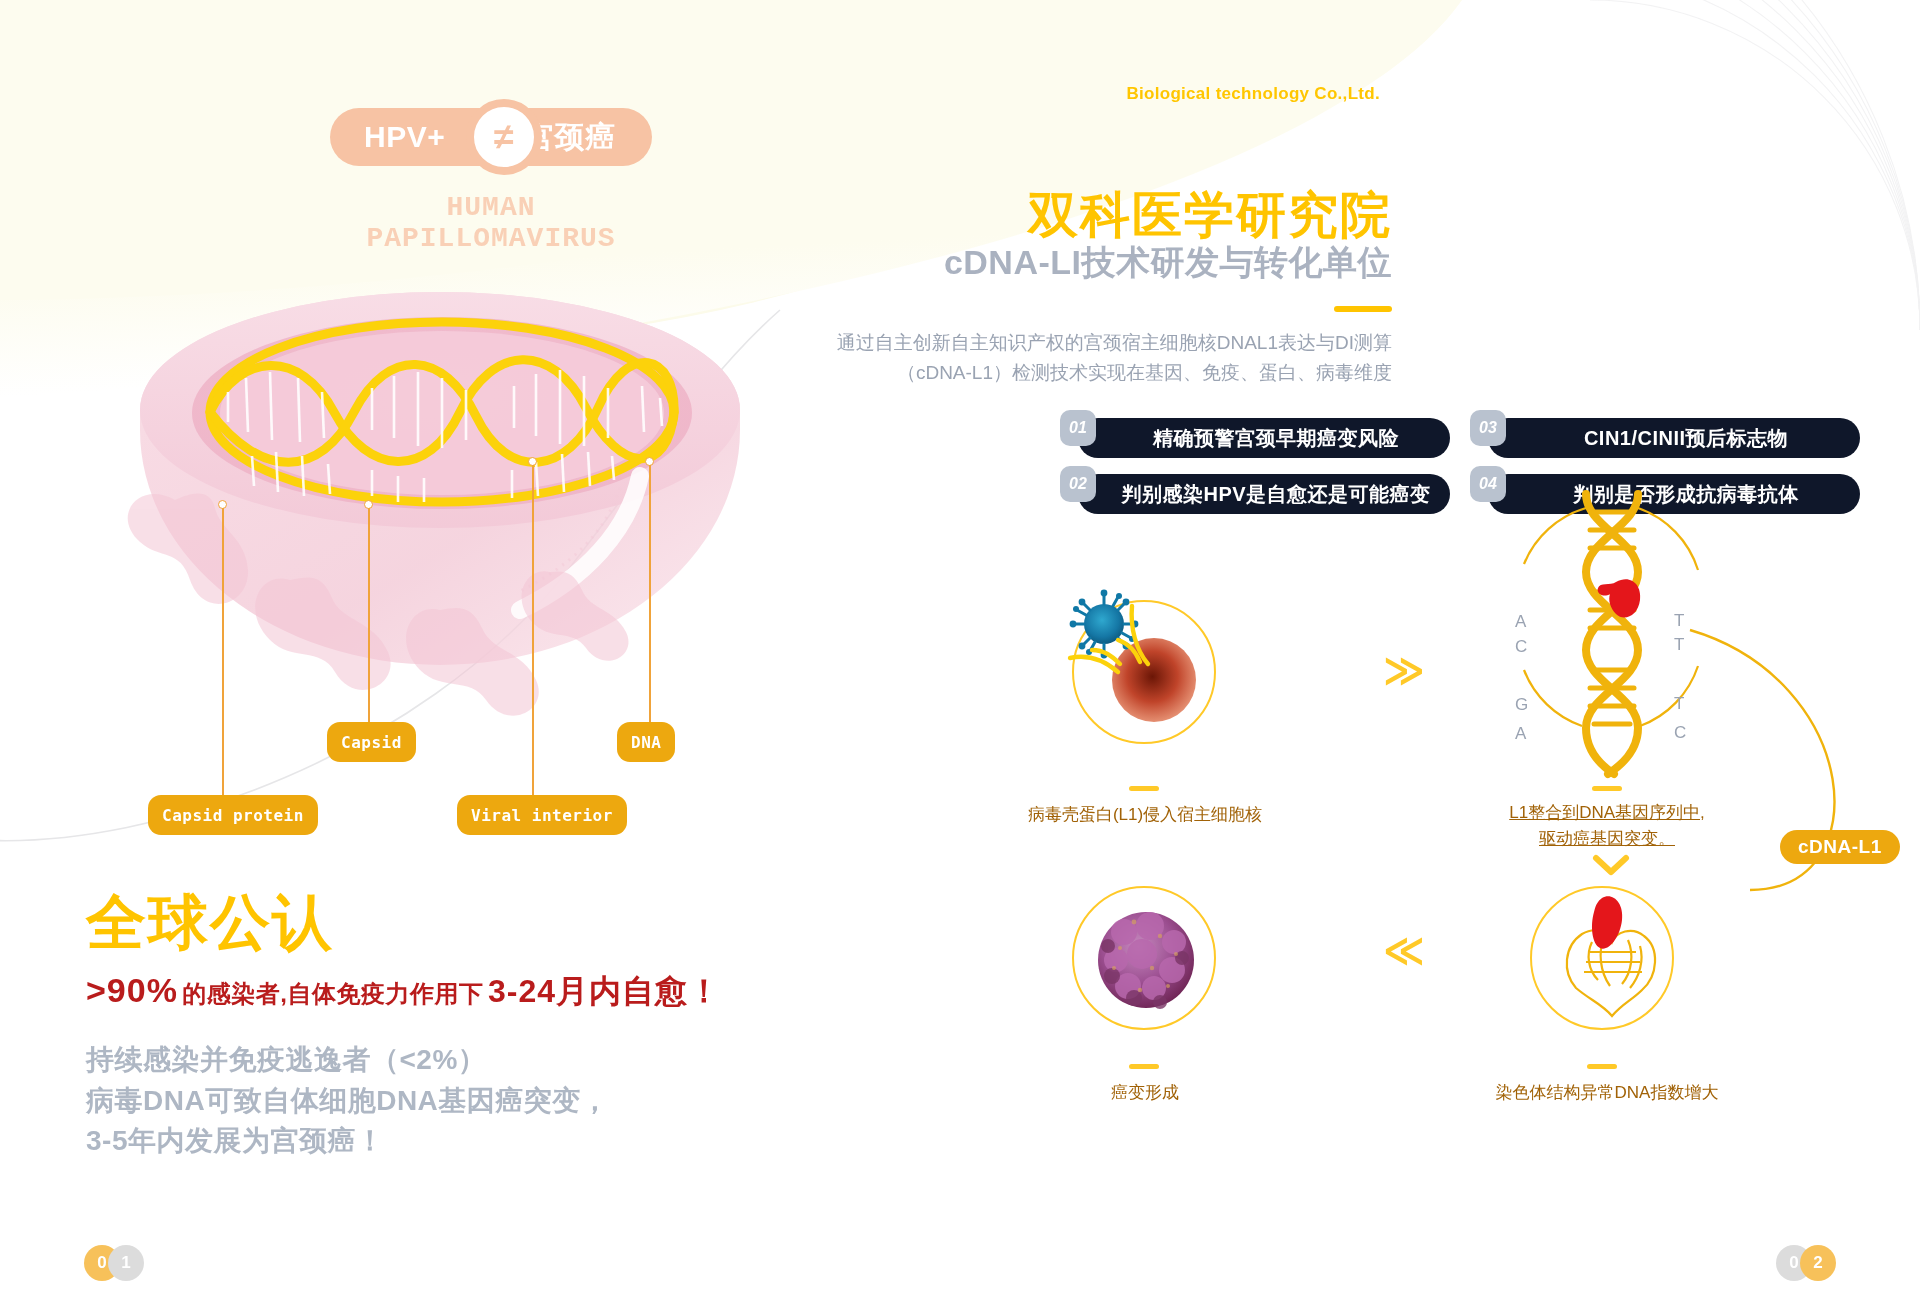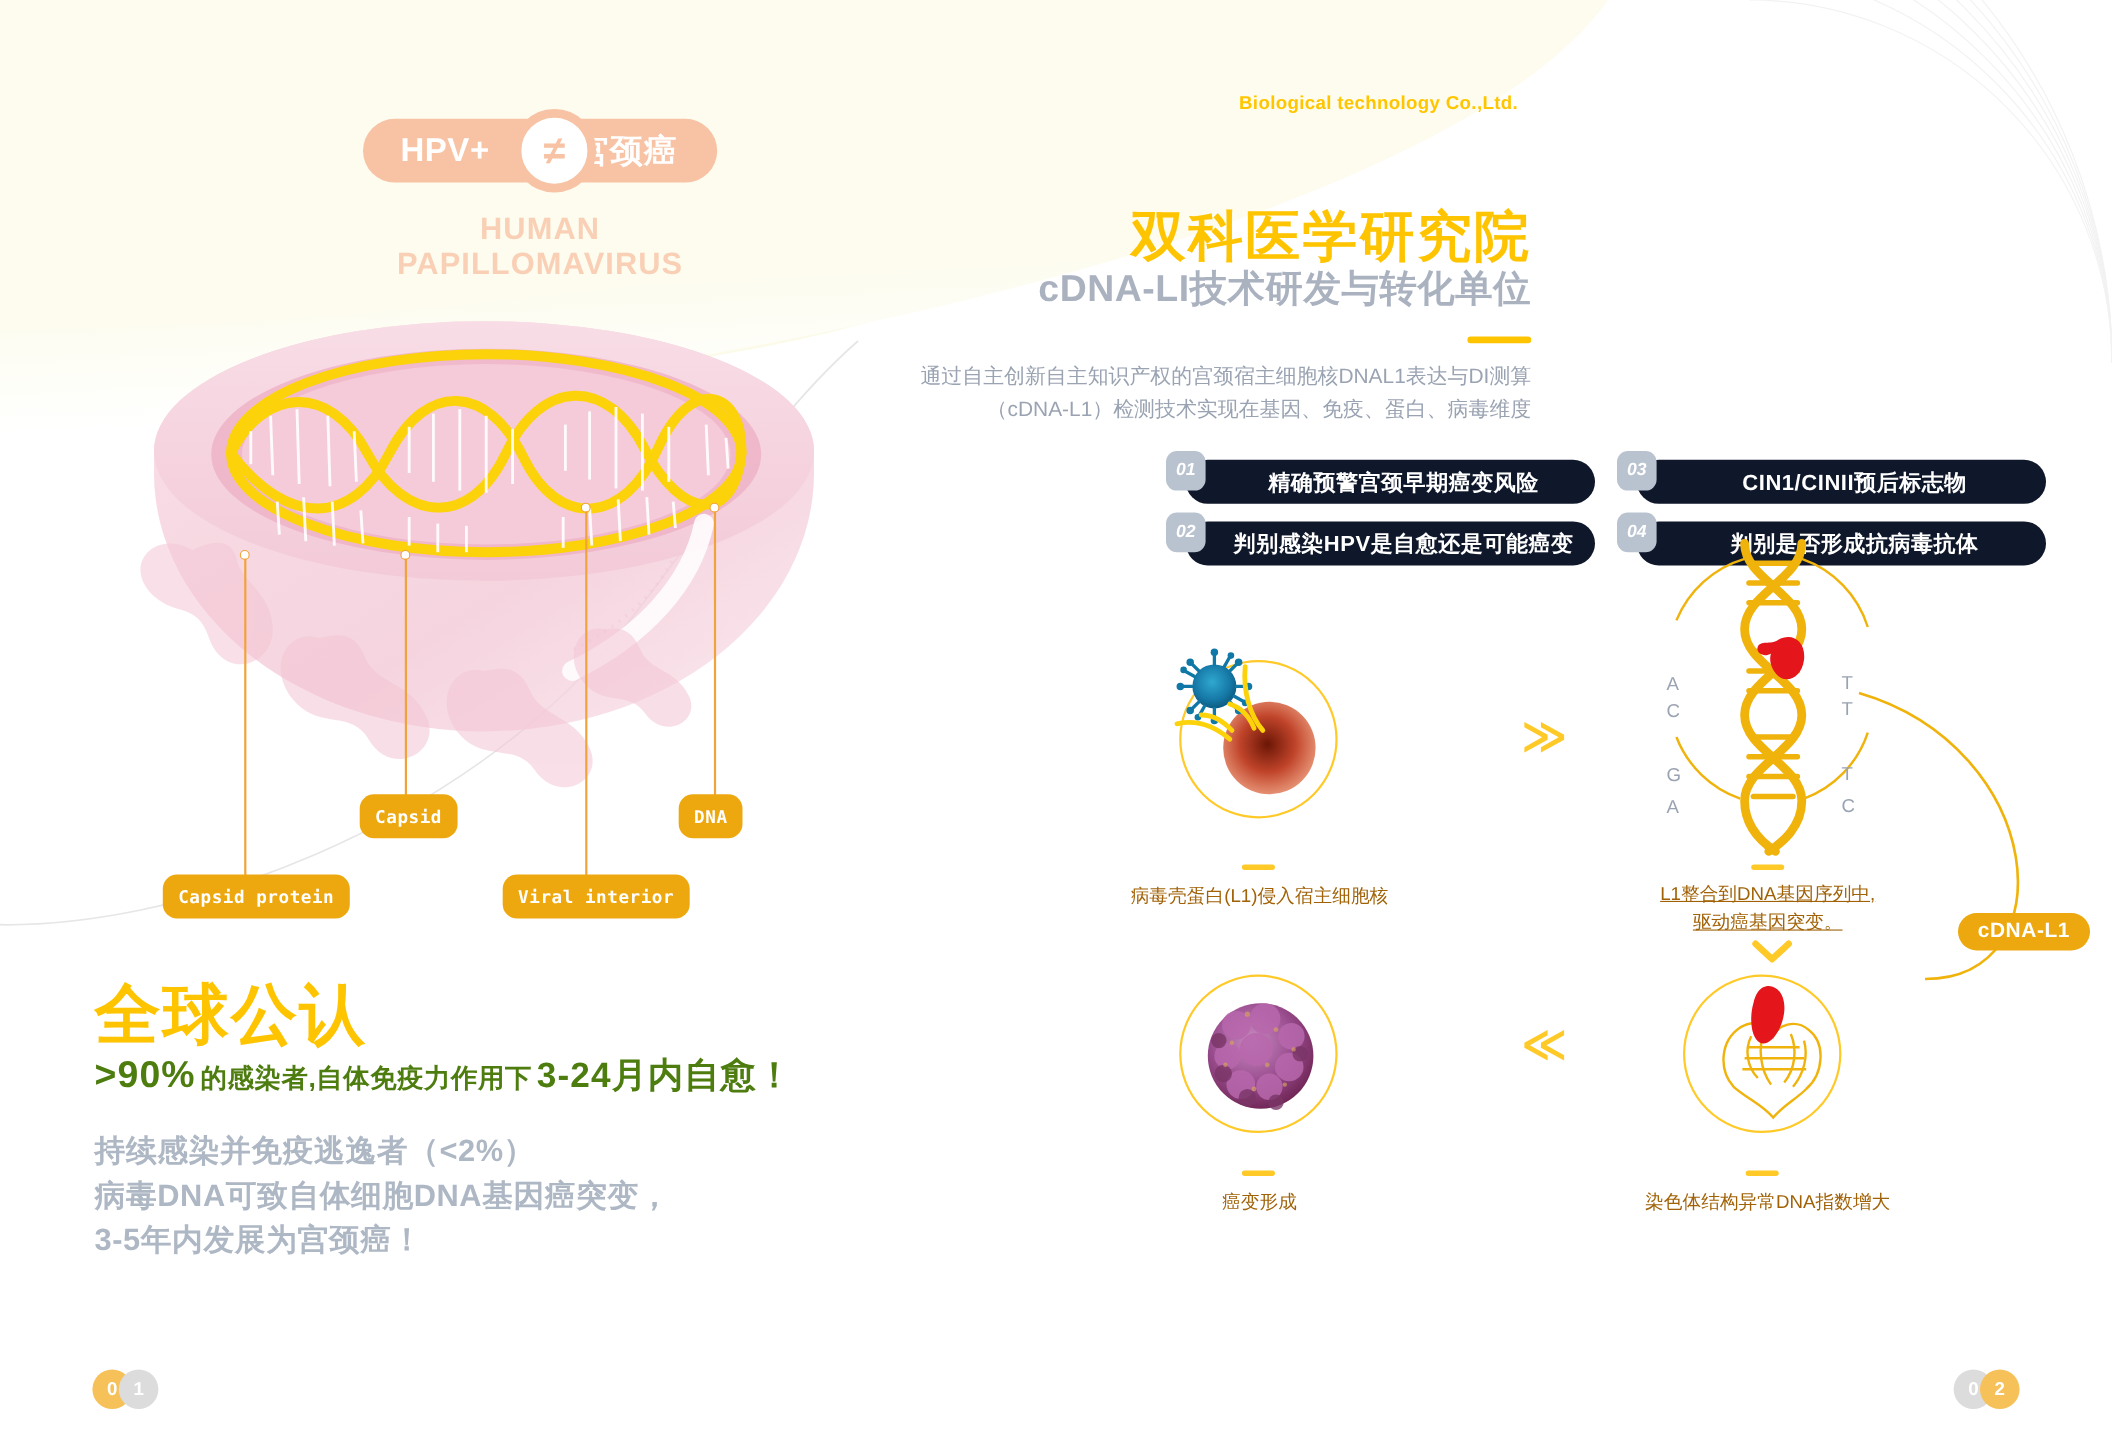--- a/index.html
+++ b/index.html
@@ -36,21 +36,21 @@
   .logo-hpv{color:#ffffff;font-size:30px;font-weight:bold;letter-spacing:.5px;}
   .logo-cn{color:#ffffff;font-size:30px;font-weight:bold;letter-spacing:1px;margin-left:78px;}
   .logo-circle{
     position:absolute;left:136px;top:-9px;width:76px;height:76px;border-radius:50%;
     background:#ffffff;border:8px solid #f7c3a4;box-sizing:border-box;
     display:flex;align-items:center;justify-content:center;
     color:#f7c3a4;font-size:36px;font-weight:bold;line-height:1;
   }
   .logo-sub{
     margin-top:26px;color:#f9d0b6;font-size:28px;font-weight:bold;
-    letter-spacing:1px;text-align:center;width:322px;
+    letter-spacing:1px;text-align:center;width:322px;font-family:Liberation Mono, monospace;
   }
 
   
   .corp{
     position:absolute;right:540px;top:84px;color:#ffc600;
     font-size:17px;font-weight:bold;letter-spacing:.3px;white-space:nowrap;
   }
   .inst-title{
     position:absolute;right:528px;top:182px;color:#ffc400;
     font-size:50px;font-weight:bold;letter-spacing:2px;white-space:nowrap;
@@ -93,21 +93,21 @@
   .tag{
     position:absolute;background:#eda80f;color:#ffffff;border-radius:13px;
     height:40px;display:flex;align-items:center;justify-content:center;
     font-family:"DejaVu Sans Mono", monospace;font-size:16px;font-weight:bold;
     padding:0 14px;white-space:nowrap;letter-spacing:.5px;
   }
 
   
   .headline{position:absolute;left:86px;top:890px;}
   .h-big{color:#ffc400;font-size:60px;font-weight:bold;letter-spacing:2px;line-height:1.1;}
-  .h-mid{margin-top:0;color:#4d7c0f;font-weight:bold;white-space:nowrap;}
+  .h-mid{margin-top:14px;color:#b91c1c;font-weight:bold;white-space:nowrap;}
   .h-mid .pct{font-size:34px;letter-spacing:1px;}
   .h-mid .mid-cn{font-size:24px;letter-spacing:.5px;}
   .h-mid .big-cn{font-size:32px;letter-spacing:1px;}
   .h-body{
     margin-top:26px;color:#aeb7c4;font-size:28px;font-weight:bold;
     line-height:1.45;letter-spacing:.5px;
   }
 
   
   .proc{position:absolute;left:1050px;top:590px;width:860px;height:420px;}

